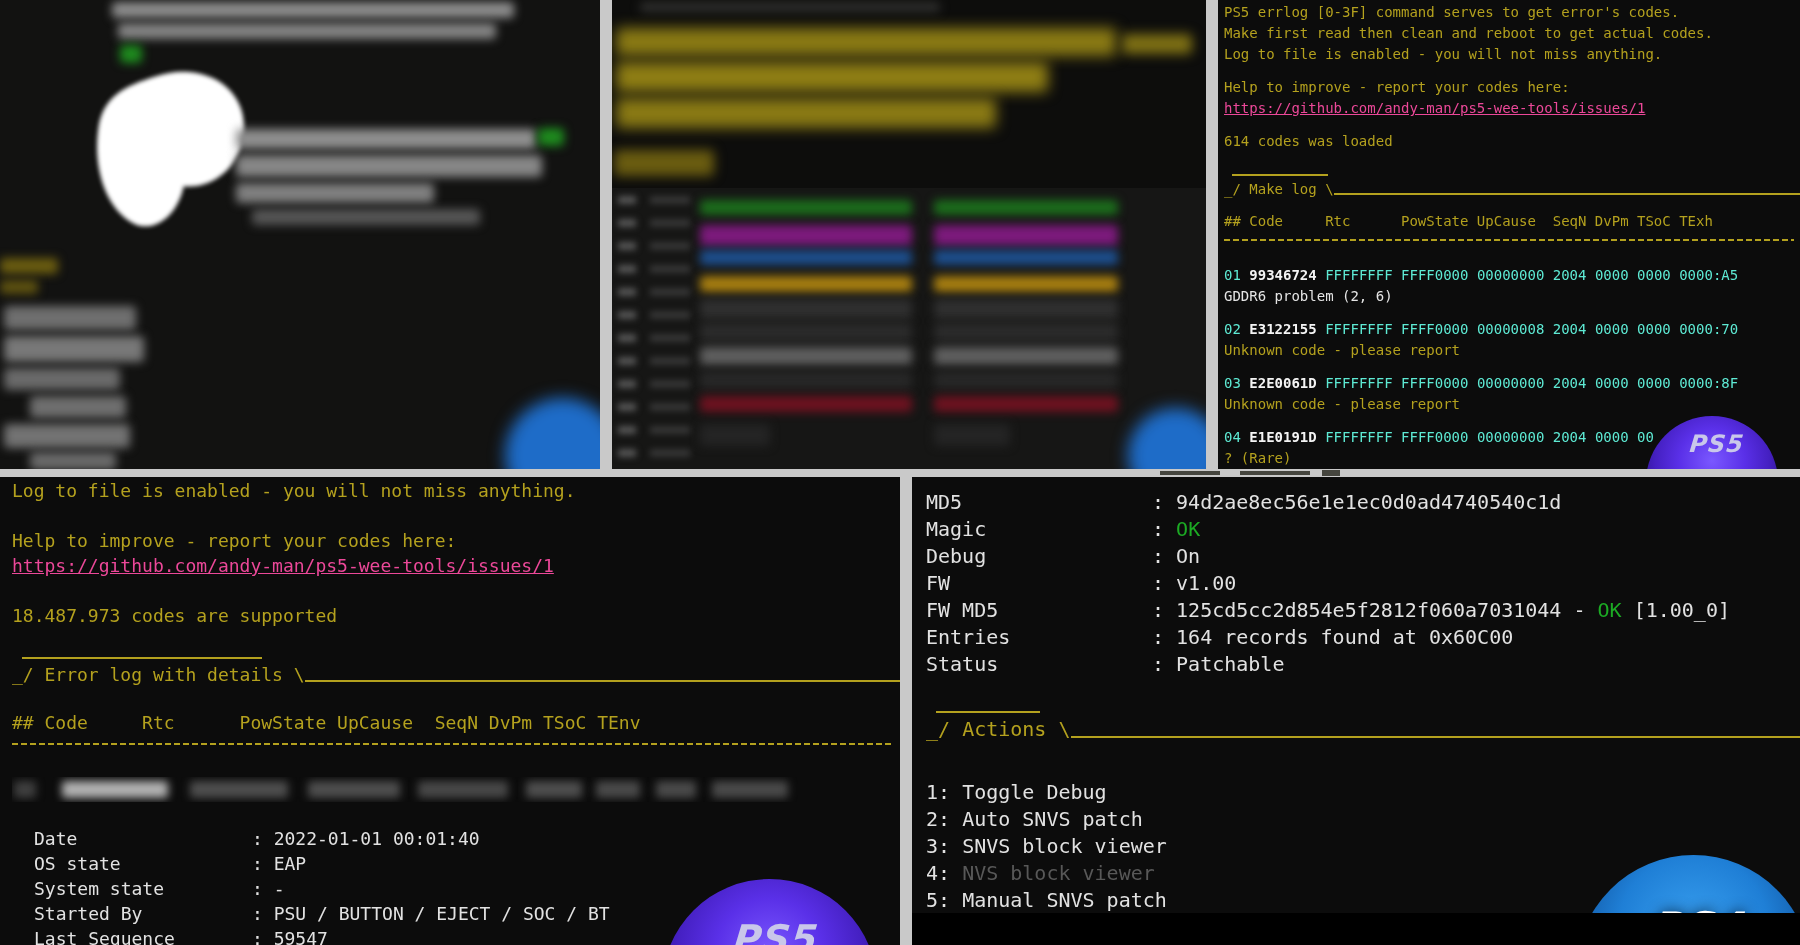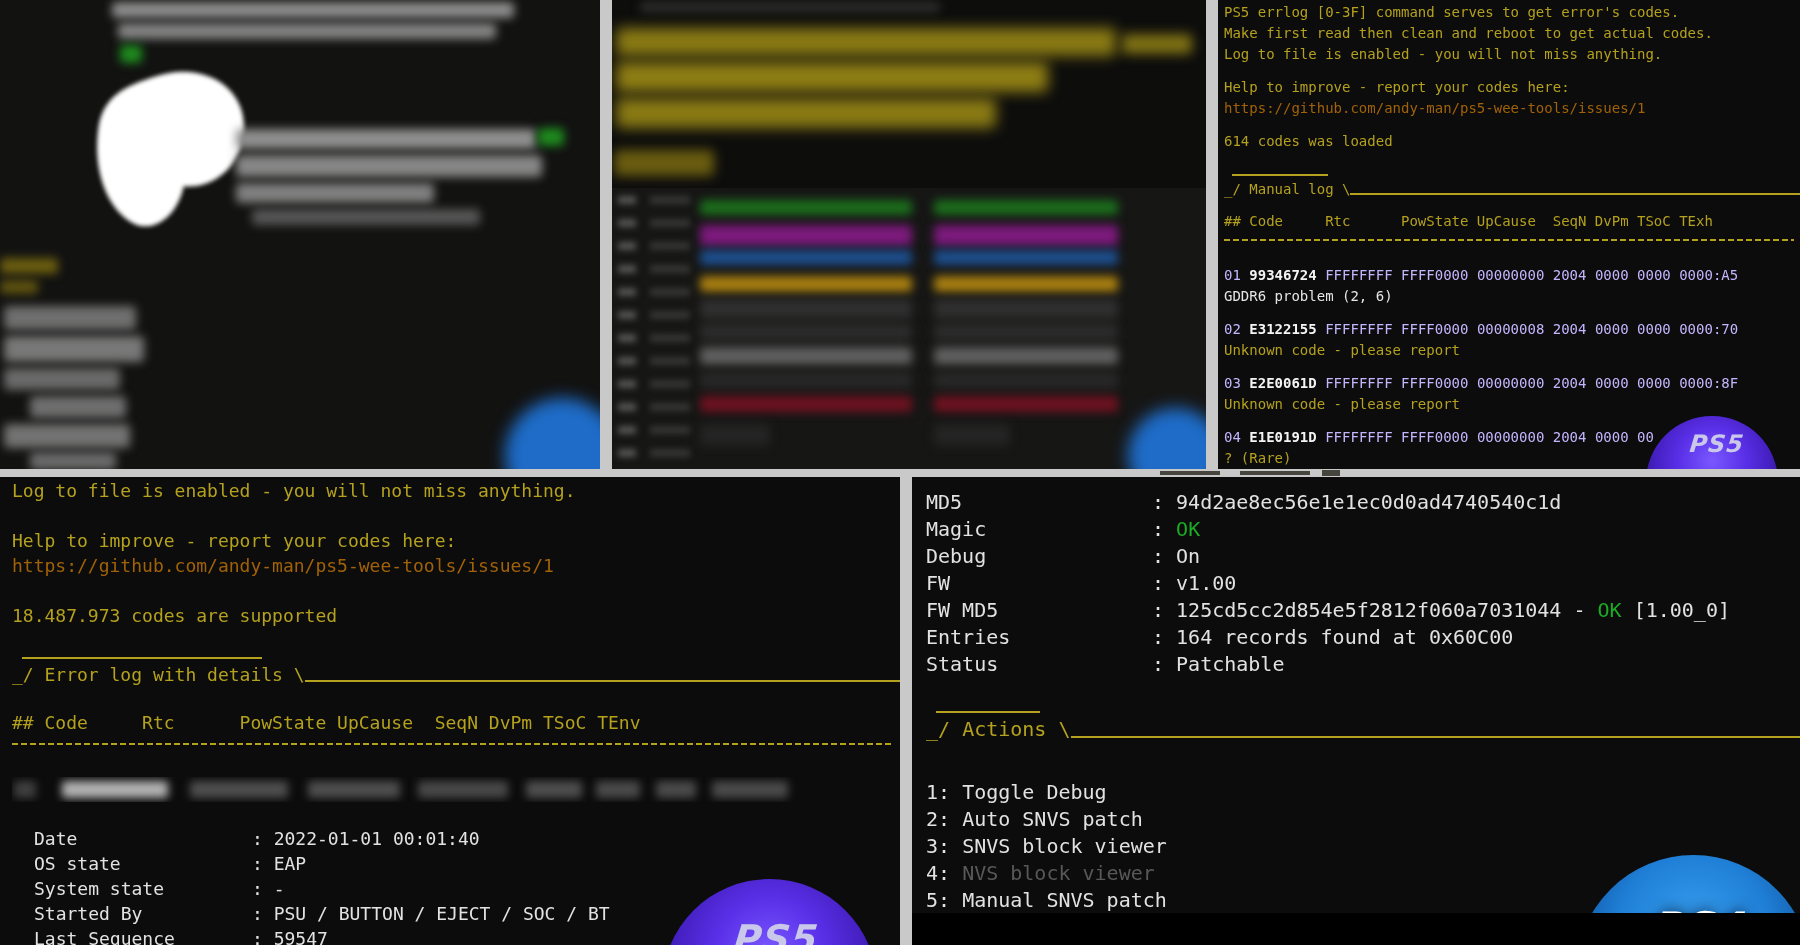--- a/index.html
+++ b/index.html
@@ -13,24 +13,24 @@
   .p-br{left:912px;top:477px;width:888px;height:436px;background:#0c0c0c;padding:13px 0 0 14px;box-sizing:border-box;}
   .seam{position:absolute;background:#c9c9c9;}
   .seam-mark{position:absolute;background:#45453e;}
 
   
   .ln{white-space:pre;overflow:hidden;}
   .p-tr .ln{height:21px;font-size:14px;line-height:20px;}
   .p-tr .half{height:12px;}
   .p-bl .ln{height:25px;font-size:18px;line-height:23px;}
   .p-br .ln{height:27px;font-size:20px;line-height:25px;}
-  .olive{color:#b4a11e;} .gray{color:#c4b5fd;} .white{color:#e2e2e2;}
+  .olive{color:#b4a11e;} .gray{color:#5eead4;} .white{color:#e2e2e2;}
   .red{color:#e5e5e5;} .green{color:#1cab24;} .dim{color:#585858;}
   .code{color:#f4f4f4;font-weight:bold;}
-  .link{color:#a16207;}
+  .link{color:#ec4899;text-decoration:underline;}
 
   
   .ovl{border-bottom:2px solid #b4a11e;}
   .p-tr .ovlln{height:14px;} .p-tr .ovl{display:block;width:96px;margin:10px 0 0 8px;}
   .p-bl .ovlln{height:14px;} .p-bl .ovl{display:block;width:240px;margin:10px 0 0 10px;}
   .p-br .ovlln{height:16px;} .p-br .ovl{display:block;width:104px;margin:12px 0 0 10px;}
   .tabline{display:flex;align-items:flex-end;}
   .tabfill{flex:1;border-bottom:2px solid #b4a11e;margin-bottom:4px;}
   
   .dashln{height:14px;} .p-bl .dashln{height:16px;}
@@ -136,21 +136,21 @@
     <div class="ln olive">Make first read then clean and reboot to get actual codes.</div>
     <div class="ln olive">Log to file is enabled - you will not miss anything.</div>
     <div class="ln half"></div>
     <div class="ln olive">Help to improve - report your codes here:</div>
     <div class="ln"><span class="link">https://github.com/andy-man/ps5-wee-tools/issues/1</span></div>
     <div class="ln half"></div>
     <div class="ln olive">614 codes was loaded</div>
     <div class="ln half"></div>
     <div class="ln ovlln"><span class="ovl"></span></div>
     <div class="ln tabline olive">
-      <span>_/ </span><span>Manual log</span><span> \</span>
+      <span>_/ </span><span>Make log</span><span> \</span>
       <span class="tabfill"></span>
     </div>
     <div class="ln half"></div>
     <div class="ln olive">## Code     Rtc      PowState UpCause  SeqN DvPm TSoC TExh</div>
     <div class="ln dashln"><div class="dashes"></div></div>
     <div class="ln half"></div>
 
     <div class="ln"><span class="gray">01 </span><span class="code">99346724</span><span class="gray"> FFFFFFFF FFFF0000 00000000 2004 0000 0000 0000:A5</span></div>
     <div class="ln"><span class="red">GDDR6 problem (2, 6)</span></div>
     <div class="ln half"></div>

